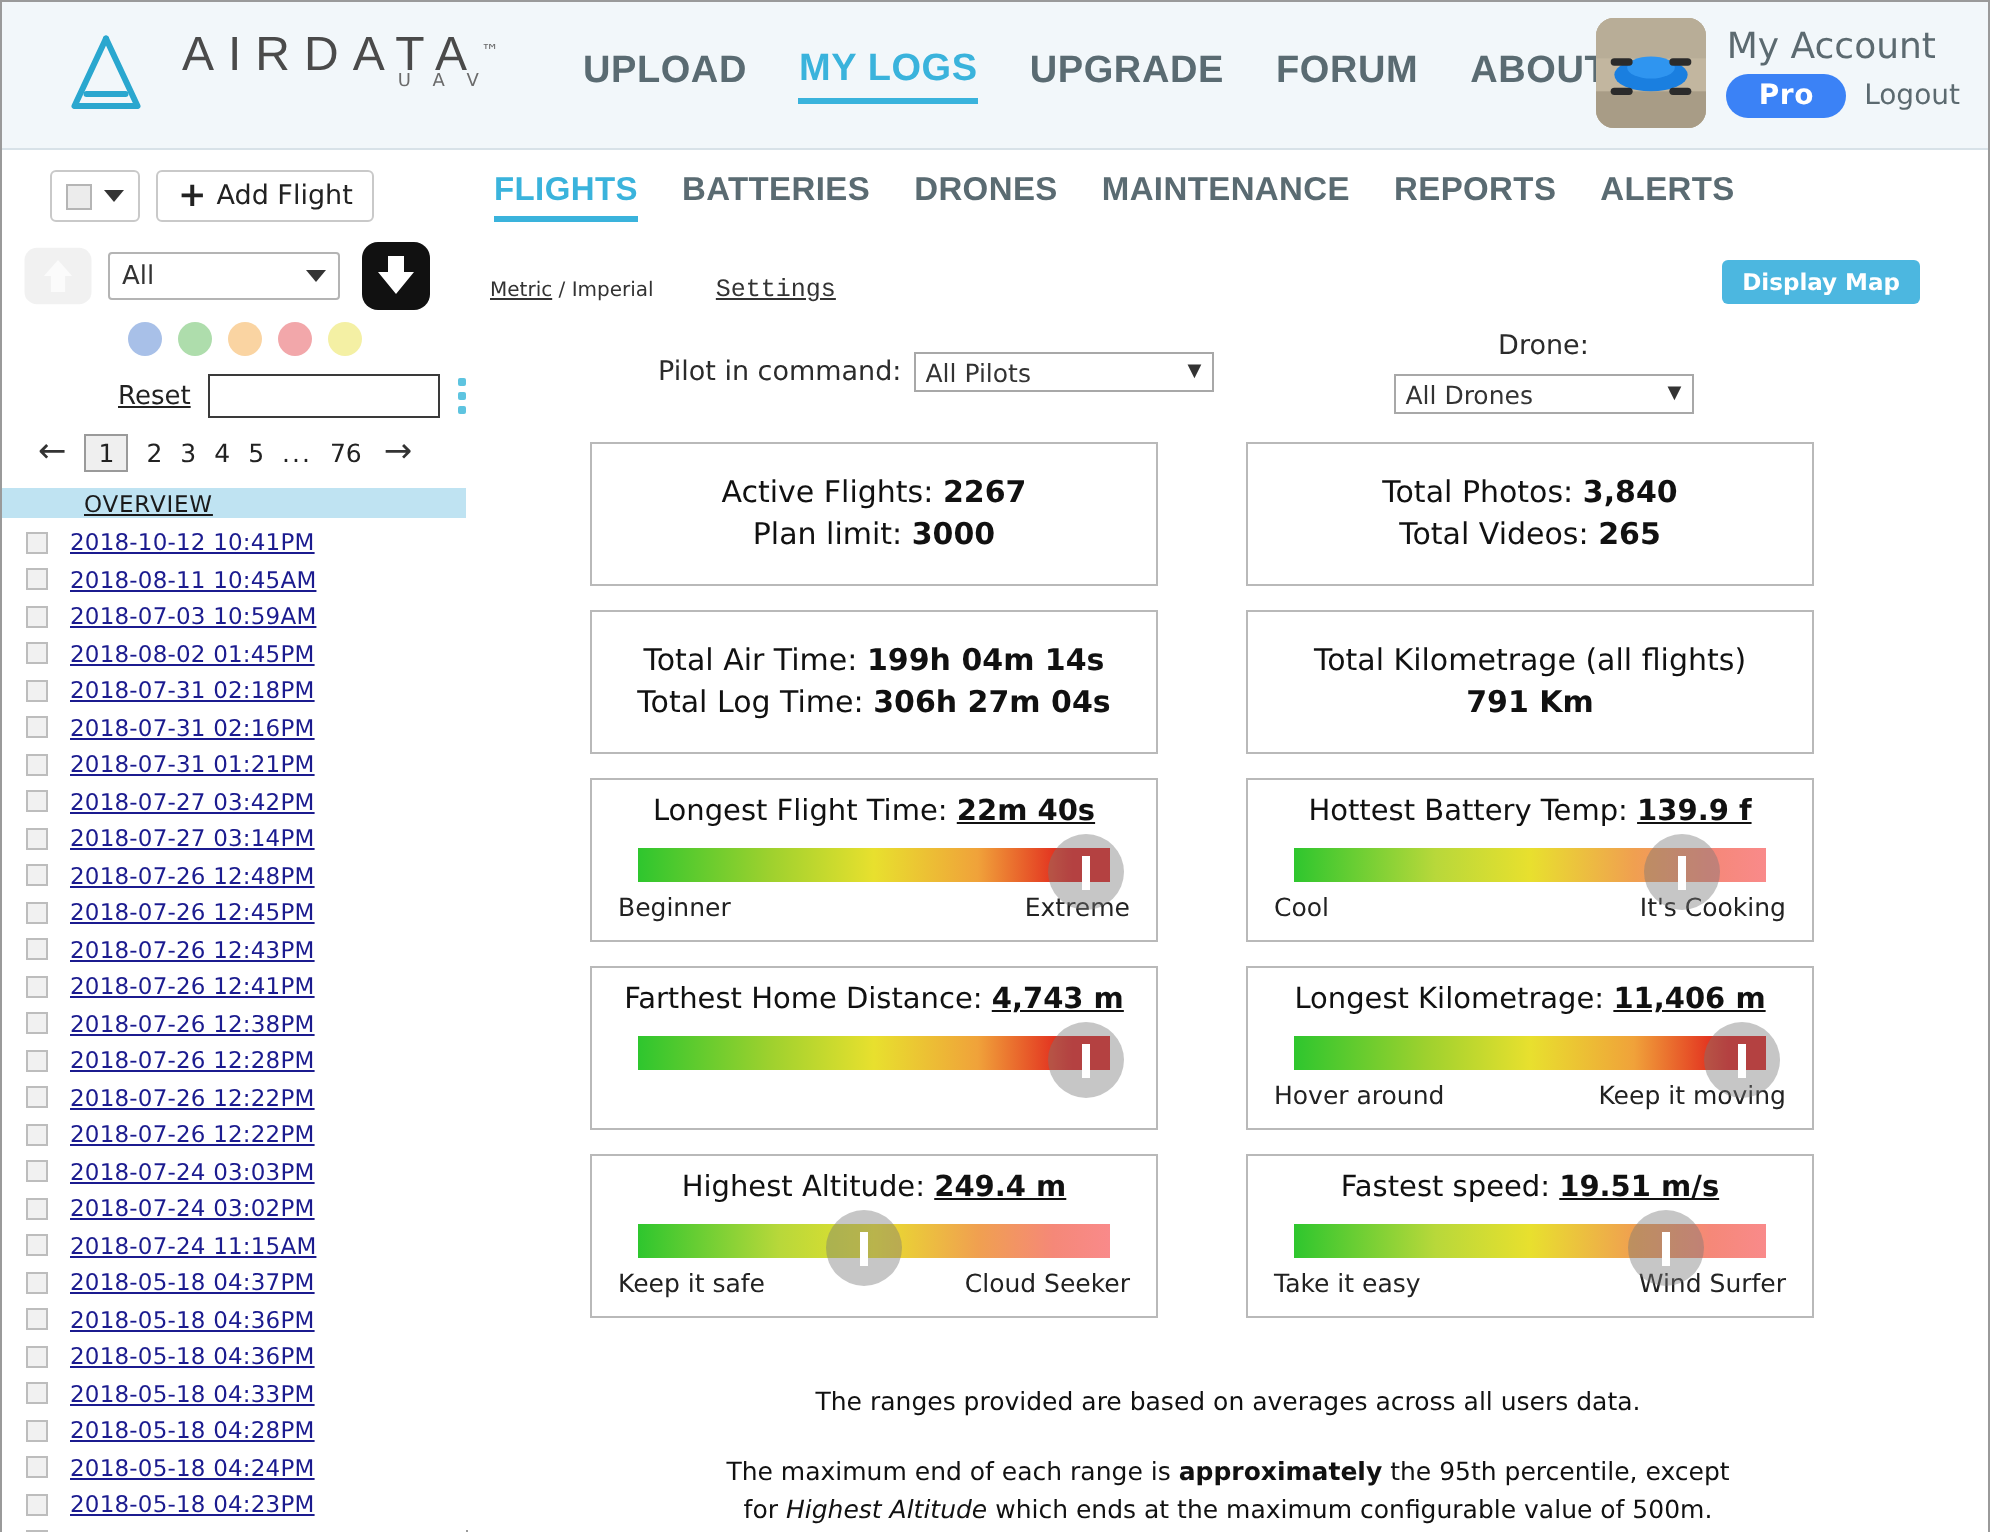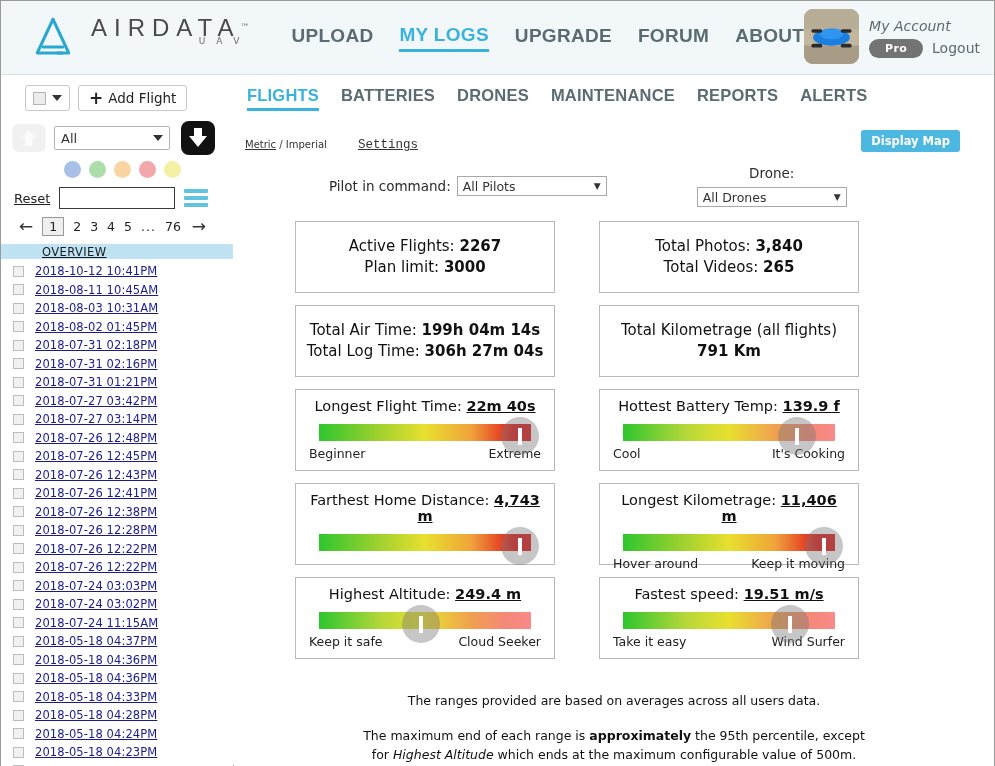--- a/index.html
+++ b/index.html
@@ -39,24 +39,24 @@
     text-align:right;
   }
   .mainnav a.active { color:#3ab3dc; border-bottom:3px solid #3ab3dc; }
 
   .acct { position:absolute; right:14px; top:8px; display:flex; align-items:center; }
   .avatar {
     width:55px; height:55px; border-radius:9px; overflow:hidden; flex:none;
     background:#b9ae9a;
   }
   .acct-right { margin-left:10px; }
-  .acct-name { font-size:14px; color:#5c6a70; line-height:20px;font-style:italic; }
+  .acct-name { font-size:18px; color:#5c6a70; line-height:20px; }
   .acct-row2 { display:flex; align-items:center; gap:9px; margin-top:3px; }
   .pro-badge {
-    background:#737373; color:#fff; font-size:11px; font-weight:bold;
+    background:#3b82f6; color:#fff; font-size:14px; font-weight:bold;
     padding:3px 16px; border-radius:11px; letter-spacing:.3px;
   }
   .logout { font-size:14px; color:#5c6a70; text-decoration:none; }
 
   
   .sidebar { position:absolute; left:0; top:75px; width:232px; height:690px; background:#fff; }
 
   .sb-toprow { display:flex; align-items:center; padding:9px 0 0 24px; gap:8px; }
   .sel-box {
     display:flex; align-items:center; gap:6px;
@@ -78,21 +78,21 @@
     width:116px; height:24px; border:1px solid #b4b4b4; background:#fff; border-radius:2px;
     display:flex; align-items:center; justify-content:space-between; padding:0 6px;
     font-size:13px; color:#333;
   }
   .dl-btn { width:34px; height:34px; flex:none; margin-left:4px; }
 
   .dots { display:flex; gap:8px; padding:6px 0 0 63px; }
   .dot { width:17px; height:17px; border-radius:50%; }
 
   .sb-row3 { display:flex; align-items:center; padding:9px 0 0 13px; gap:9px; }
-  .reset-lnk { font-size:13px; color:#222; text-decoration:underline; cursor:pointer; }
+  .reset-lnk { font-size:13px; color:#222; text-decoration:underline; cursor:pointer;margin-left:45px; }
   .search-in { width:116px; height:22px; border:1px solid #3a3a3a; background:#fff; }
   .burger { width:24px; height:18px; display:flex; flex-direction:column; justify-content:space-between; }
   .burger i { display:block; height:4px; background:#5ec4e0; border-radius:1px; }
 
   .pager { display:flex; align-items:center; gap:9px; padding:8px 0 0 18px; font-size:12.5px; color:#222; }
   .pager .arr { font-size:17px; color:#333; line-height:1; }
   .pg { cursor:pointer; }
   .pg.cur { border:1px solid #9a9a9a; background:#efefef; padding:1px 6px; }
   .pager .sp { letter-spacing:1px; }
   .pager .last { margin-right:2px; }
@@ -134,21 +134,21 @@
   .filter.left { margin-left:95px; }
   .filter.right { margin-left:90px;flex-direction:column; }
   .fsel {
     width:150px; height:20px; border:1px solid #a8a8a8; background:#fff;
     display:flex; align-items:center; justify-content:space-between; padding:0 5px;
     font-size:12.5px; color:#333;
   }
   .fsel .tri { font-size:9px; color:#333; }
 
   .cols { display:flex; gap:44px; margin:14px 0 0 61px; }
-  .col { width:260px; }
+  .col { width:284px; }
 
   .card {
     border:1px solid #b9b9b9; background:#fff; margin-bottom:12px;
     box-shadow: inset 0 0 0 1px #fff;
   }
   .card-stat { height:72px; display:flex; flex-direction:column; align-items:center; justify-content:center; }
   .stat-line { font-size:15px; color:#111; line-height:21px; }
   .stat-line b { font-weight:bold; }
   .stat-center { text-align:center; }
 
@@ -290,21 +290,21 @@
       <div class="frow">
           <span class="fchk"></span>
           <a href="#">2018-10-12 10:41PM</a>
         </div>
       <div class="frow">
           <span class="fchk"></span>
           <a href="#">2018-08-11 10:45AM</a>
         </div>
       <div class="frow">
           <span class="fchk"></span>
-          <a href="#">2018-08-03 10:31AM</a>
+          <a href="#">2018-07-03 10:59AM</a>
         </div>
       <div class="frow">
           <span class="fchk"></span>
           <a href="#">2018-08-02 01:45PM</a>
         </div>
       <div class="frow">
           <span class="fchk"></span>
           <a href="#">2018-07-31 02:18PM</a>
         </div>
       <div class="frow">

